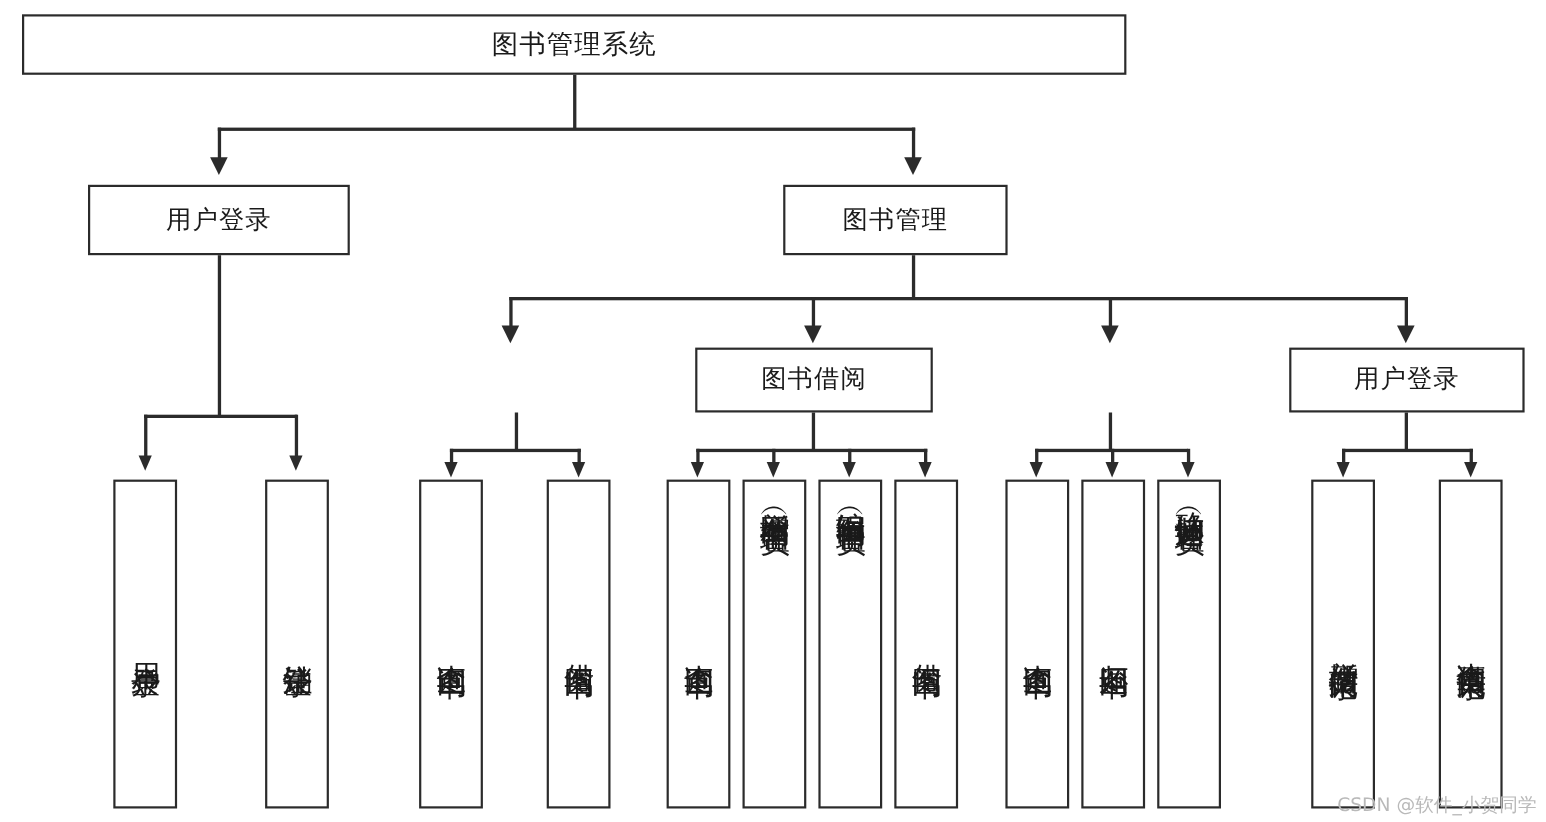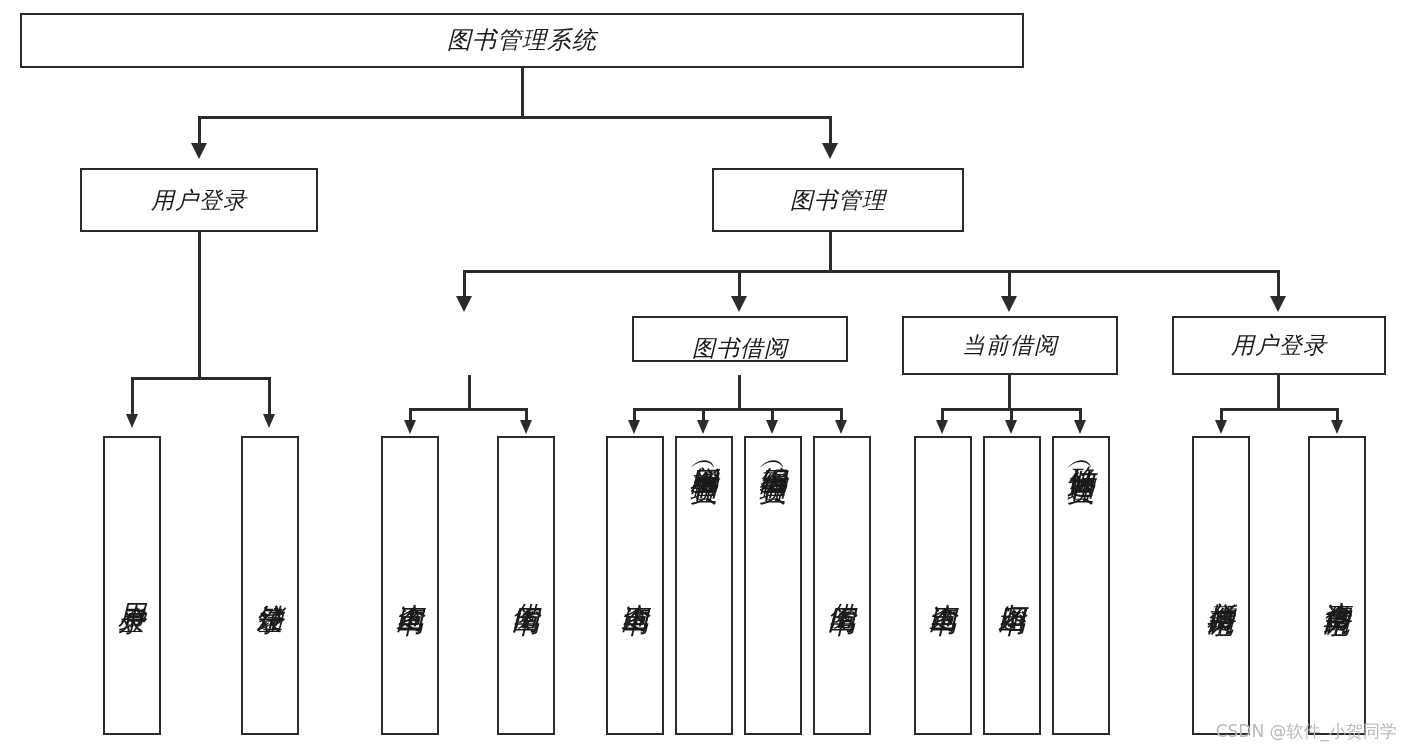--- a/index.html
+++ b/index.html
@@ -19,21 +19,20 @@
   }
   .node {
     position: absolute;
     box-sizing: border-box;
     background: #ffffff;
     border: 2px solid #2b2b2b;
     display: flex;
     align-items: center;
     justify-content: center;
     color: #1a1a1a;
-    font-style: italic;
   }
   .node .label {
     display: block;
     text-align: center;
     line-height: 1.05;
     letter-spacing: 1px;
   }
   
   .node.horiz .label {
     writing-mode: horizontal-tb;
@@ -107,21 +106,21 @@
 
   <div class="vline" style="left:198px; top:116px; height:30px;"></div>
   <div class="arrow" style="left:191px; top:143px;"></div>
   <div class="vline" style="left:829px; top:116px; height:30px;"></div>
   <div class="arrow" style="left:822px; top:143px;"></div>
 
   <div class="node horiz" style="left:80px; top:168px; width:238px; height:64px;">
     <span class="label">用户登录</span>
   </div>
 
-  <div class="node horiz" style="left:712px; top:168px; width:252px; height:64px;">
+  <div class="node horiz" style="left:712px; top:168px; width:204px; height:64px;">
     <span class="label">图书管理</span>
   </div>
 
   <div class="vline" style="left:198px; top:232px; height:147px;"></div>
   <div class="hline" style="left:131px; top:377px; width:139px;"></div>
   <div class="vline" style="left:131px; top:377px; height:40px;"></div>
   <div class="arrow slim" style="left:126px; top:414px;"></div>
   <div class="vline" style="left:268px; top:377px; height:40px;"></div>
   <div class="arrow slim" style="left:263px; top:414px;"></div>
 
@@ -129,25 +128,22 @@
   <div class="hline" style="left:463px; top:270px; width:817px;"></div>
   <div class="vline" style="left:463px; top:270px; height:28px;"></div>
   <div class="arrow" style="left:456px; top:296px;"></div>
   <div class="vline" style="left:738px; top:270px; height:28px;"></div>
   <div class="arrow" style="left:731px; top:296px;"></div>
   <div class="vline" style="left:1008px; top:270px; height:28px;"></div>
   <div class="arrow" style="left:1001px; top:296px;"></div>
   <div class="vline" style="left:1277px; top:270px; height:28px;"></div>
   <div class="arrow" style="left:1270px; top:296px;"></div>
 
-  <div class="node horiz" style="left:632px; top:316px; width:216px; height:46px;align-items:flex-end;">
+  <div class="node horiz" style="left:632px; top:316px; width:216px; height:59px;">
     <span class="label">图书借阅</span>
-  </div>
-  <div class="node horiz" style="left:902px; top:316px; width:216px; height:59px;">
-    <span class="label">当前借阅</span>
   </div>
   <div class="node horiz" style="left:1172px; top:316px; width:214px; height:59px;">
     <span class="label">用户登录</span>
   </div>
 
   <div class="vline" style="left:468px; top:375px; height:35px;"></div>
   <div class="hline" style="left:409px; top:408px; width:119px;"></div>
   <div class="vline" style="left:409px; top:408px; height:14px;"></div>
   <div class="arrow slim" style="left:404px; top:420px;"></div>
   <div class="vline" style="left:525px; top:408px; height:14px;"></div>

